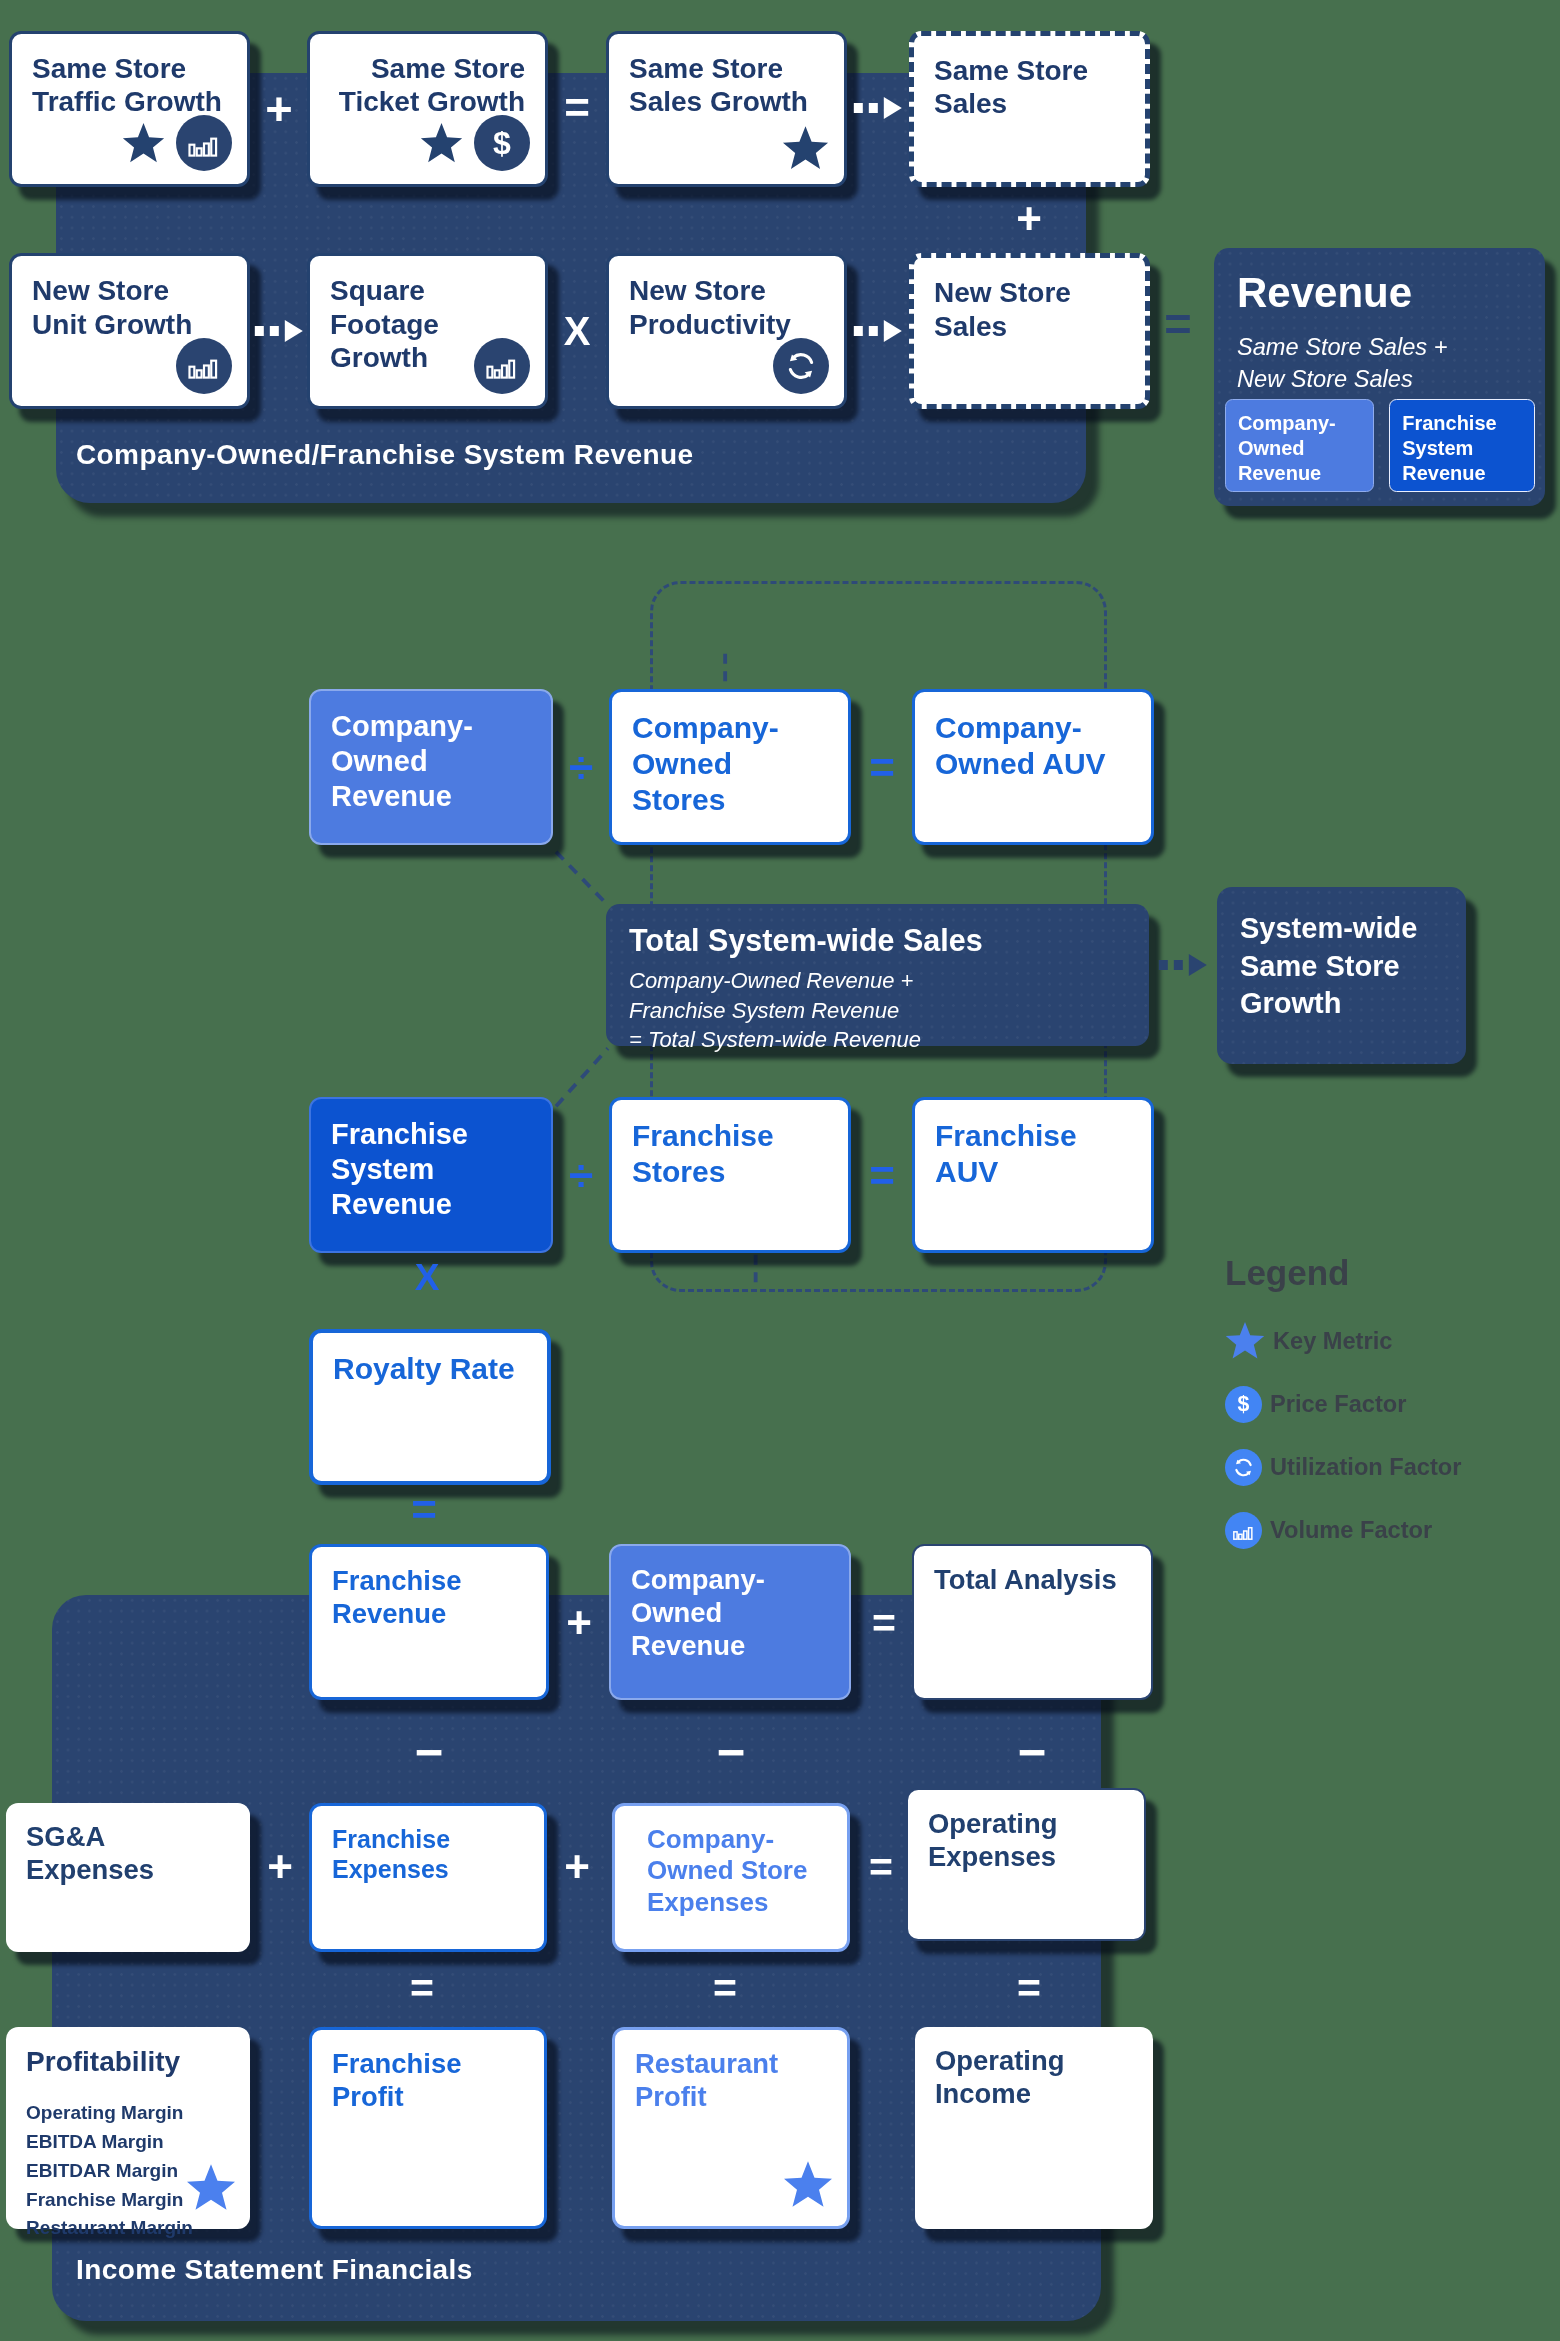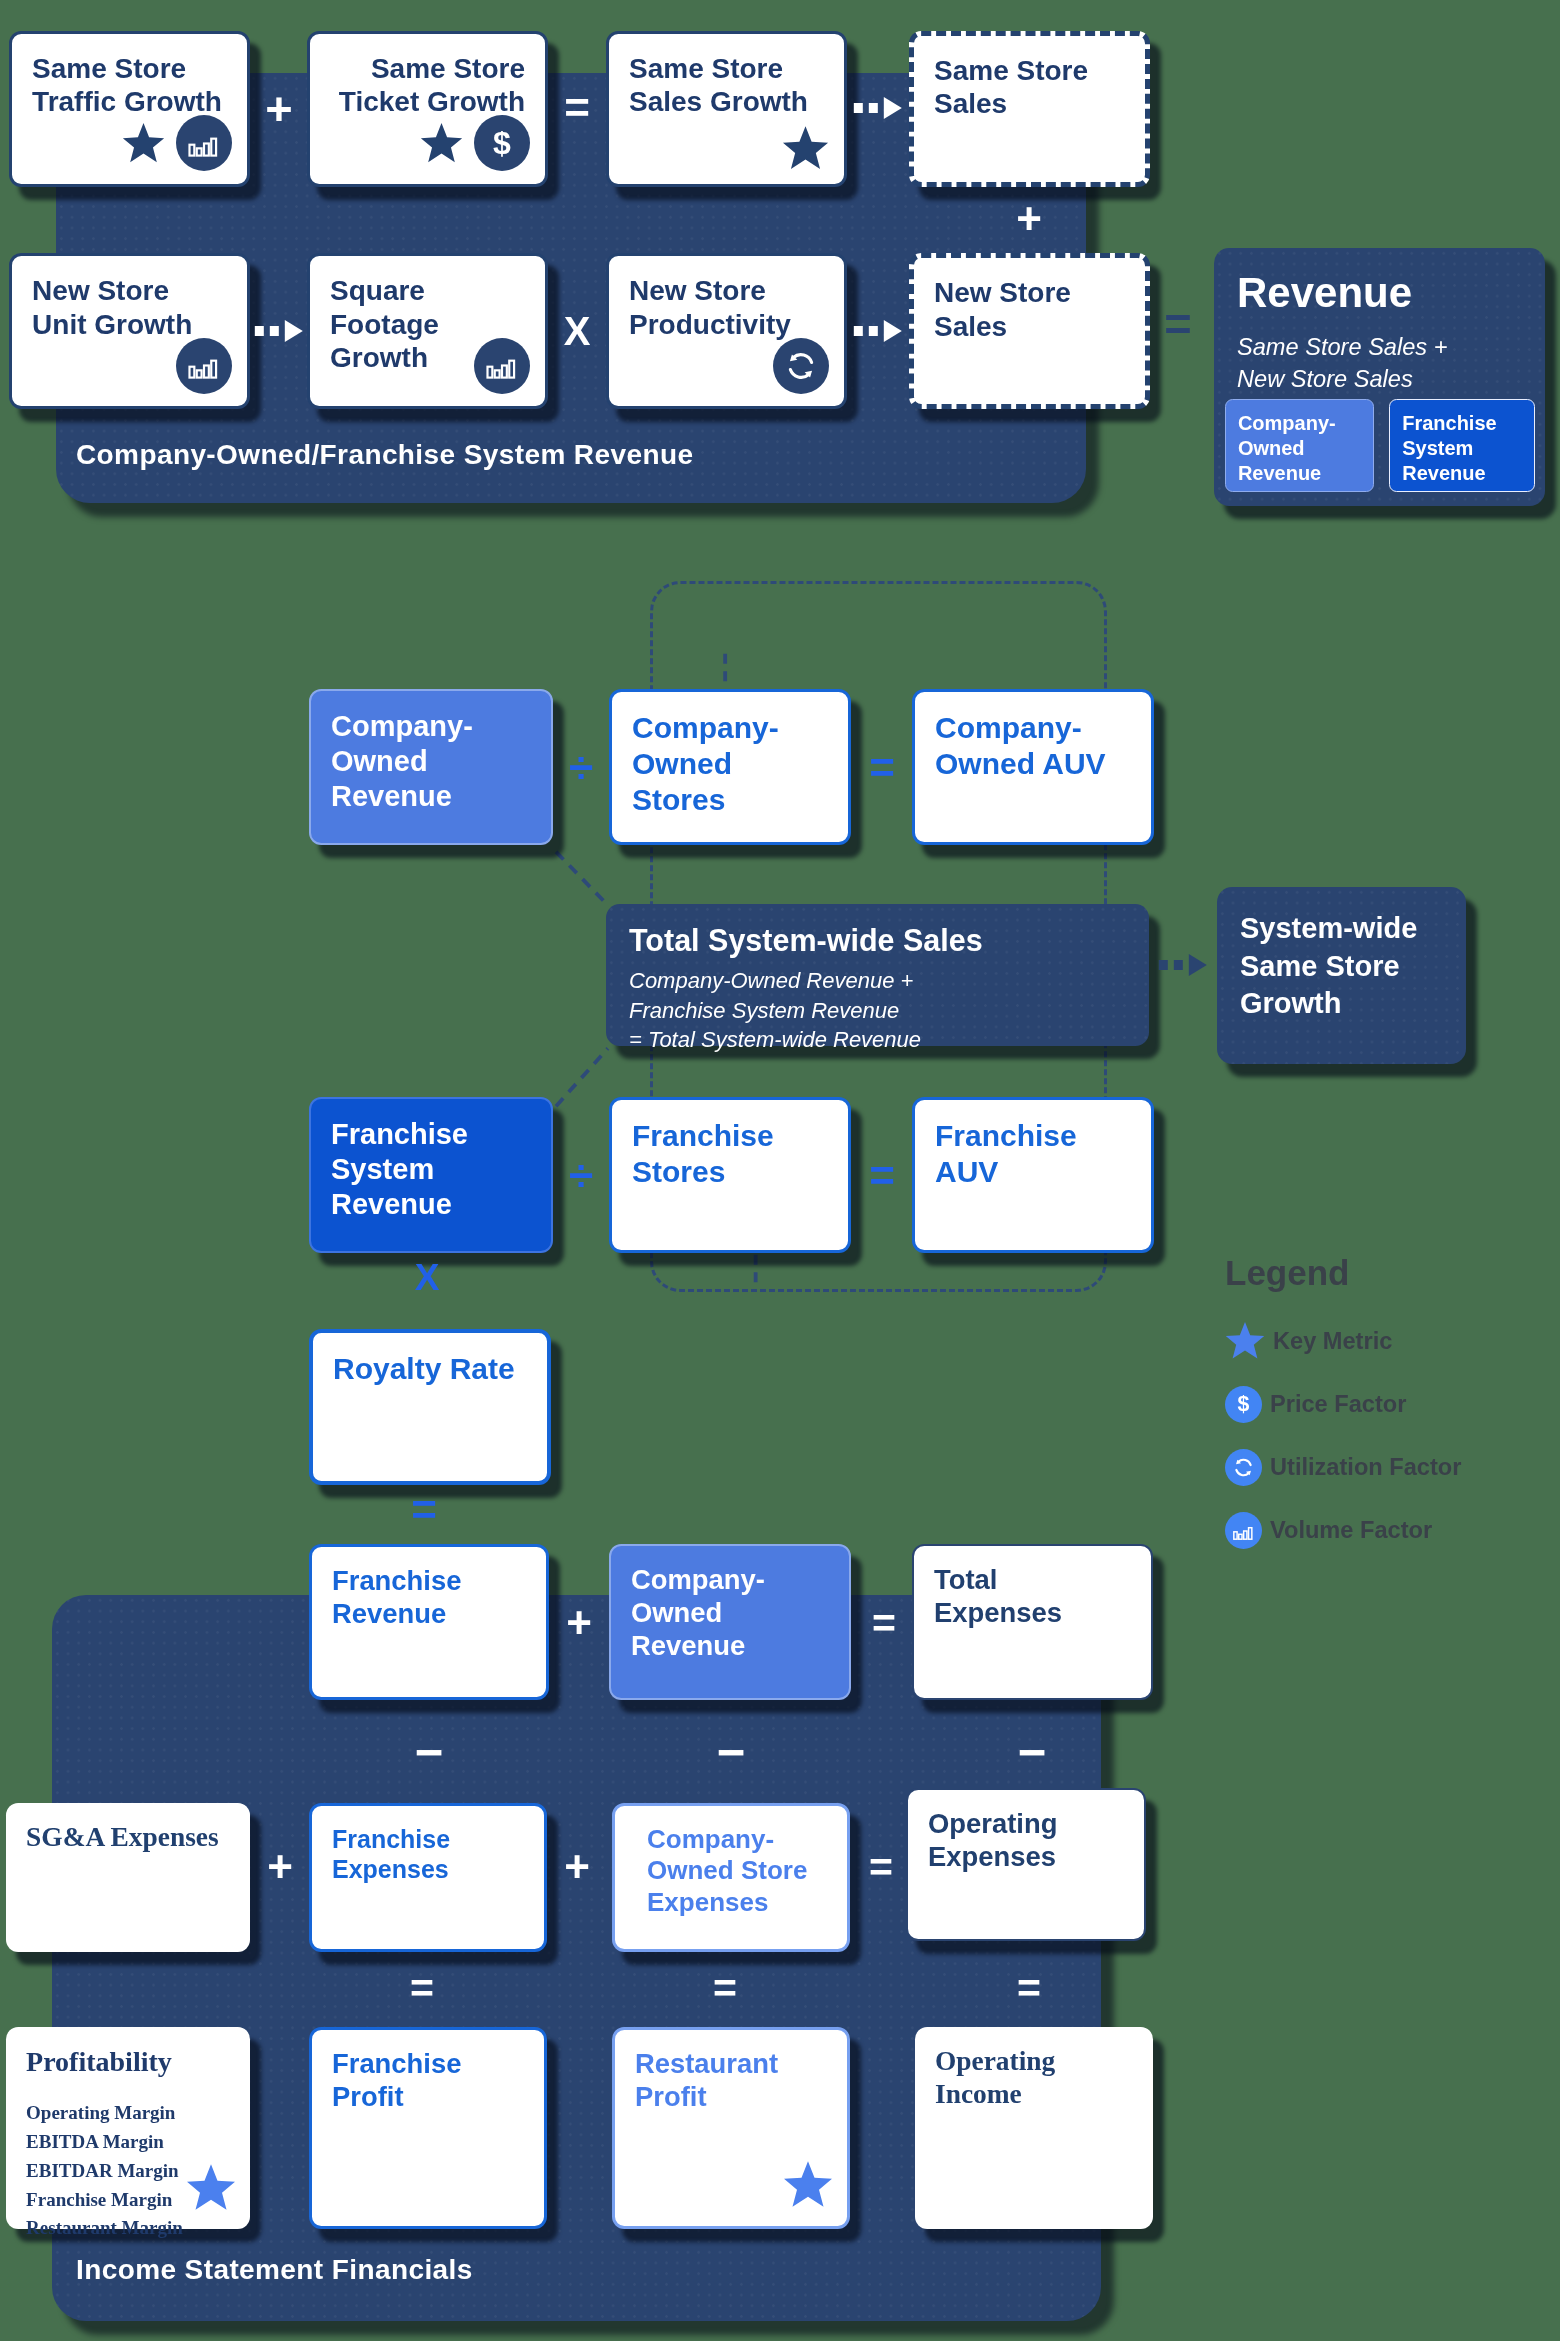--- a/index.html
+++ b/index.html
@@ -17,21 +17,21 @@
       box-shadow:10.7px 12.2px 4.6px rgba(3,10,22,.62);}
   .navybx{border:3.8px solid #24426F;color:#1F3A6B;font-size:28px;}
   .navybx-dash{border:5.3px dashed #24426F;color:#1F3A6B;font-size:28px;}
   .bluebx{border:3.8px solid #1766D8;color:#1766D8;font-size:30px;}
   .ltbluebx{border:3.8px solid #77A0F0;color:#4B80EC;font-size:27.4px;}
   .fill-light{background:#4D7BE0;border:2.3px solid #8AA9EC;color:#fff;font-size:29px;}
   .fill-deep{background:#0C53D0;border:2.3px solid #3D74E0;color:#fff;font-size:29px;}
   .fill-navy{background:#2A4470;border:none;color:#fff;border-radius:15.2px;
              background-image:radial-gradient(rgba(255,255,255,.05) 1.1px,transparent 1.5px);
              background-size:10.7px 10.7px;}
-  .plainbx{border:none;color:#21406F;font-size:27.4px;font-family:Liberation Serif, serif;}
+  .plainbx{border:none;color:#21406F;font-size:27.4px;}
   .thinnavybx{border:2.3px solid #2A4470;color:#21406F;font-size:27.4px;}
   
   .op{position:absolute;transform:translate(-50%,-50%);font-weight:800;color:#fff;}
   .op.blue{color:#2160E8;}
   .op.navy{color:#2A4470;}
   
   .dar{position:absolute;transform:translate(-50%,-50%);display:flex;align-items:center;gap:6.1px;}
   .dar .d{width:9.1px;height:9.1px;background:#fff;}
   .dar .t{width:0;height:0;border-top:11.4px solid transparent;border-bottom:11.4px solid transparent;
           border-left:18.3px solid #fff;}
@@ -312,21 +312,21 @@
       <span class="lbl">Volume Factor</span>
     </div>
   </div>
 
   <div class="panel" id="bottom-panel"></div>
 
   <div class="bx bluebx" id="i-frev">Franchise Revenue</div>
   <div class="op" style="left:579px;top:1623px;font-size:44px;">+</div>
   <div class="bx fill-light" id="i-corev">Company-Owned Revenue</div>
   <div class="op" style="left:884px;top:1623px;font-size:41px;">=</div>
-  <div class="bx thinnavybx" id="i-trev">Total Expenses</div>
+  <div class="bx thinnavybx" id="i-trev">Total Analysis</div>
 
   <div class="op" style="left:429px;top:1752px;font-size:49px;">−</div>
   <div class="op" style="left:731px;top:1752px;font-size:49px;">−</div>
   <div class="op" style="left:1032px;top:1752px;font-size:49px;">−</div>
 
   <div class="bx plainbx" id="i-sga">SG&amp;A Expenses</div>
   <div class="op" style="left:280px;top:1867px;font-size:44px;">+</div>
   <div class="bx bluebx" id="i-fexp">Franchise Expenses</div>
   <div class="op" style="left:577px;top:1867px;font-size:44px;">+</div>
   <div class="bx ltbluebx" id="i-coexp">Company-Owned Store Expenses</div>

